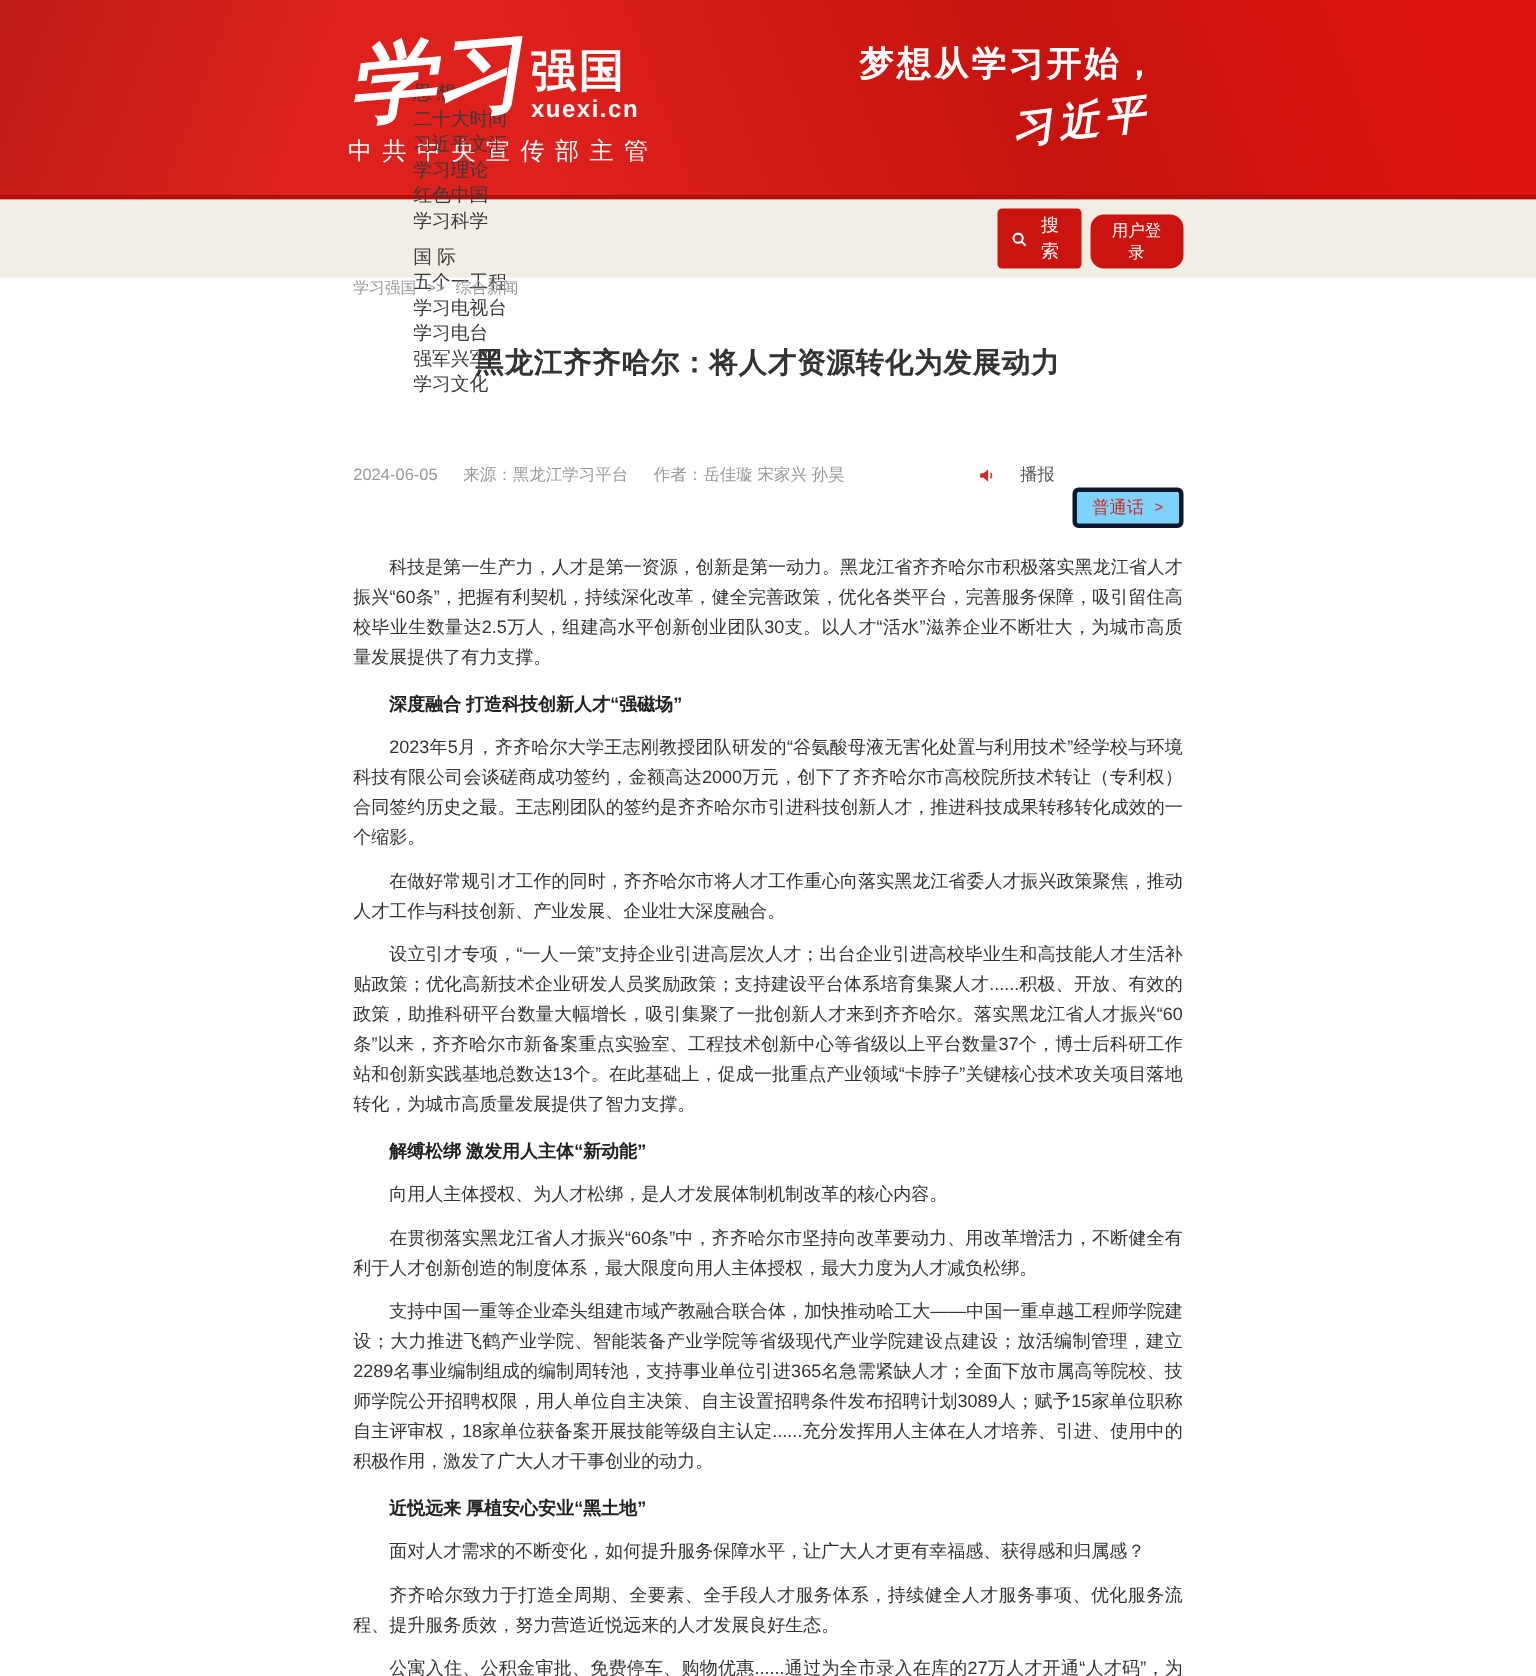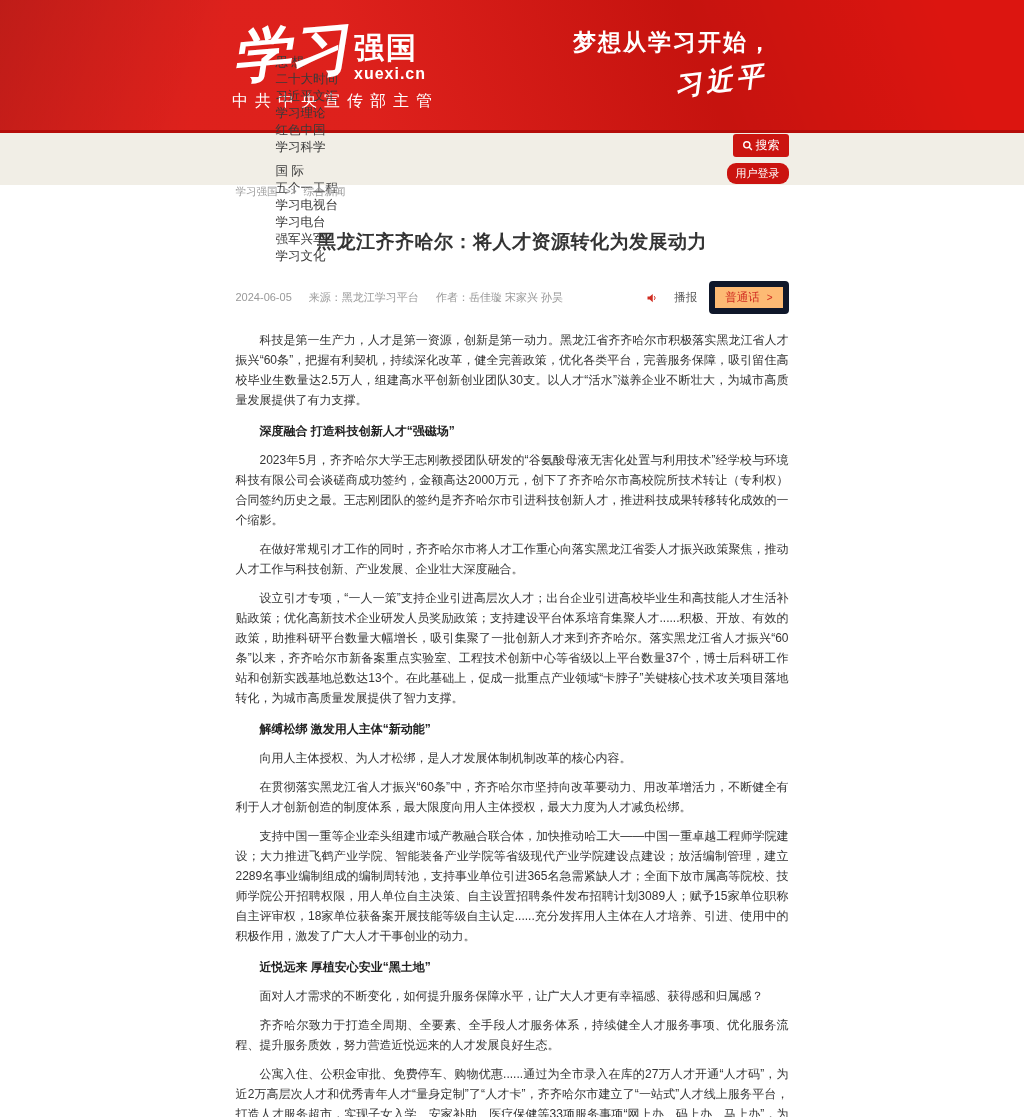--- a/index.html
+++ b/index.html
@@ -49,21 +49,21 @@
   }
   
   .navbar { background:#f1eee6; height:52px; }
   .nav-inner {
     width:553px; margin:0 auto; height:100%;
     display:flex; align-items:center;
   }
   .nav-cols { margin-left:40px; width:392px; display:flex; flex-direction:column; gap:7px; }
   .nav-row { display:flex; justify-content:flex-start;flex-direction:column; }
   .nav-item { font-size:12.5px; color:#3a3a3a; cursor:pointer; white-space:nowrap; }
-  .nav-buttons { margin-left:auto; display:flex; flex-direction:column; align-items:flex-end; gap:6px; }
+  .nav-buttons { margin-left:auto; display:flex; flex-direction:row; align-items:flex-end; gap:6px; }
   .btn-search {
     background:#cb1410; color:#fff; border:none; border-radius:3px;
     font-size:12px; padding:3px 9px; display:inline-flex; align-items:center; gap:3px; cursor:pointer;
     font-family:inherit;
   }
   .btn-login {
     background:#cb1410; color:#fff; border:none; border-radius:9px;
     font-size:11px; padding:3px 9px; cursor:pointer; font-family:inherit;
   }
   
@@ -80,23 +80,23 @@
     margin-top:26px; display:flex; justify-content:space-between; align-items:center;
     font-size:11px; color:#999;
   }
   .meta-left span { margin-right:14px; }
   .meta-right { display:flex; align-items:center; gap:12px; }
   .broadcast {
     background:none; border:none; color:#555; font-size:11.5px;
     display:inline-flex; align-items:center; gap:16px; cursor:pointer; font-family:inherit;
   }
   .lang-btn {
-    background:#fdba74; border:6px solid #0f172a; color:#d02c21;
+    background:#7dd3fc; border:3px solid #0f172a; color:#d02c21;
     font-size:11.5px; border-radius:4px; padding:3px 10px;
-    display:inline-flex; align-items:center; gap:7px; cursor:pointer; font-family:inherit;
+    display:inline-flex; align-items:center; gap:7px; cursor:pointer; font-family:inherit;margin-top:44px;
   }
   .lang-btn .chev { font-size:10px; }
   
   .article-body { margin-top:16px; }
   .article-body p.para {
     font-size:12px; line-height:20px; color:#333;
     text-align:justify; text-indent:2em; margin-bottom:9px;
   }
   .article-body h3.subhead {
     font-size:12px; line-height:20px; color:#222; font-weight:bold;

